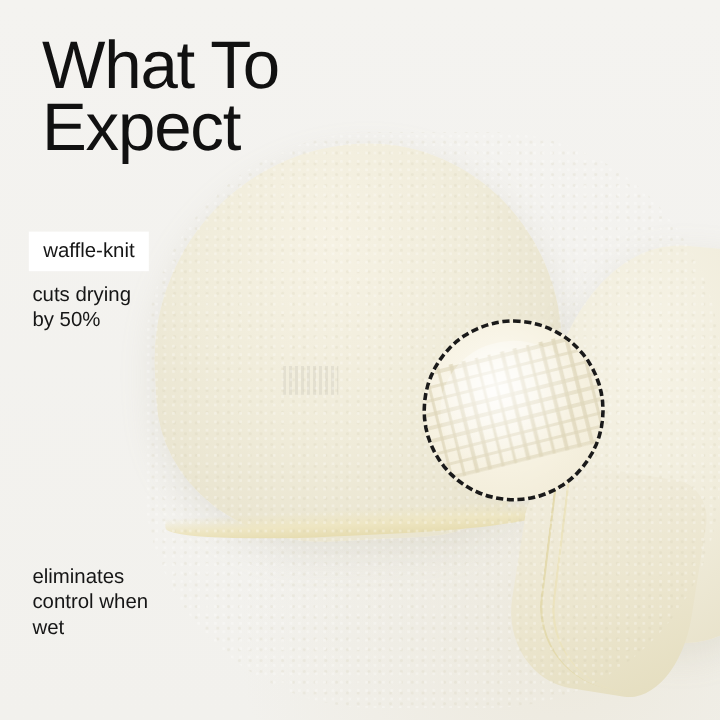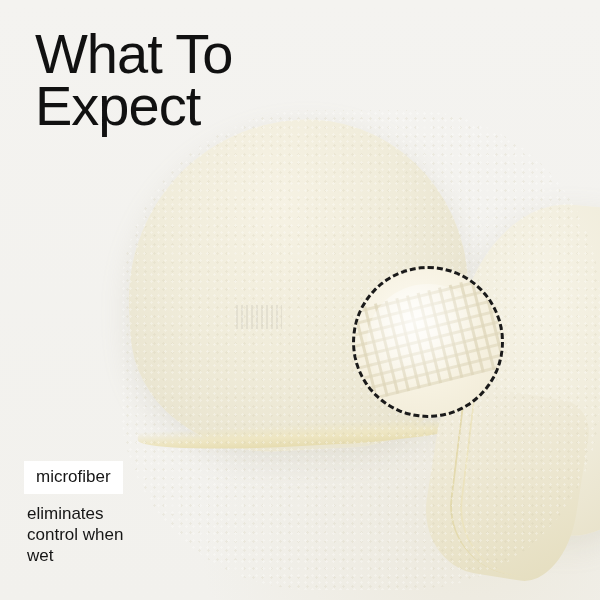--- a/index.html
+++ b/index.html
@@ -219,25 +219,27 @@
 
   <div class="zoom-bubble">
     <div class="waffle"></div>
     <div class="sheen"></div>
   </div>
 
   <div class="headline">What To
 Expect</div>
 
   <div class="feature f1">
+    <span class="chip">waffle-knit</span>
+    <div class="desc">cuts drying
+by 50%</div>
   </div>
 
   <div class="feature f2">
   </div>
 
   <div class="feature f3">
-    <span class="chip">microfiber</span>
     <div class="desc">eliminates
 control when
 wet</div>
   </div>
 
 </div>
 
 </body></html>

